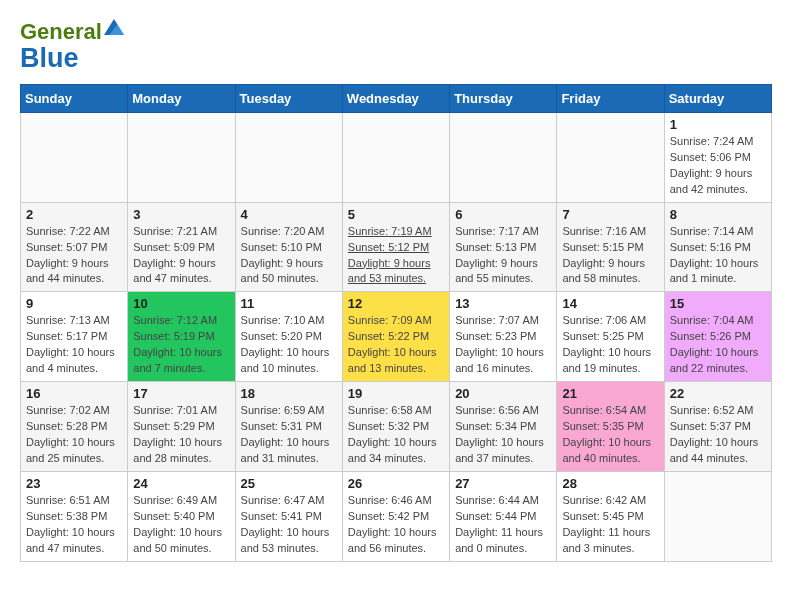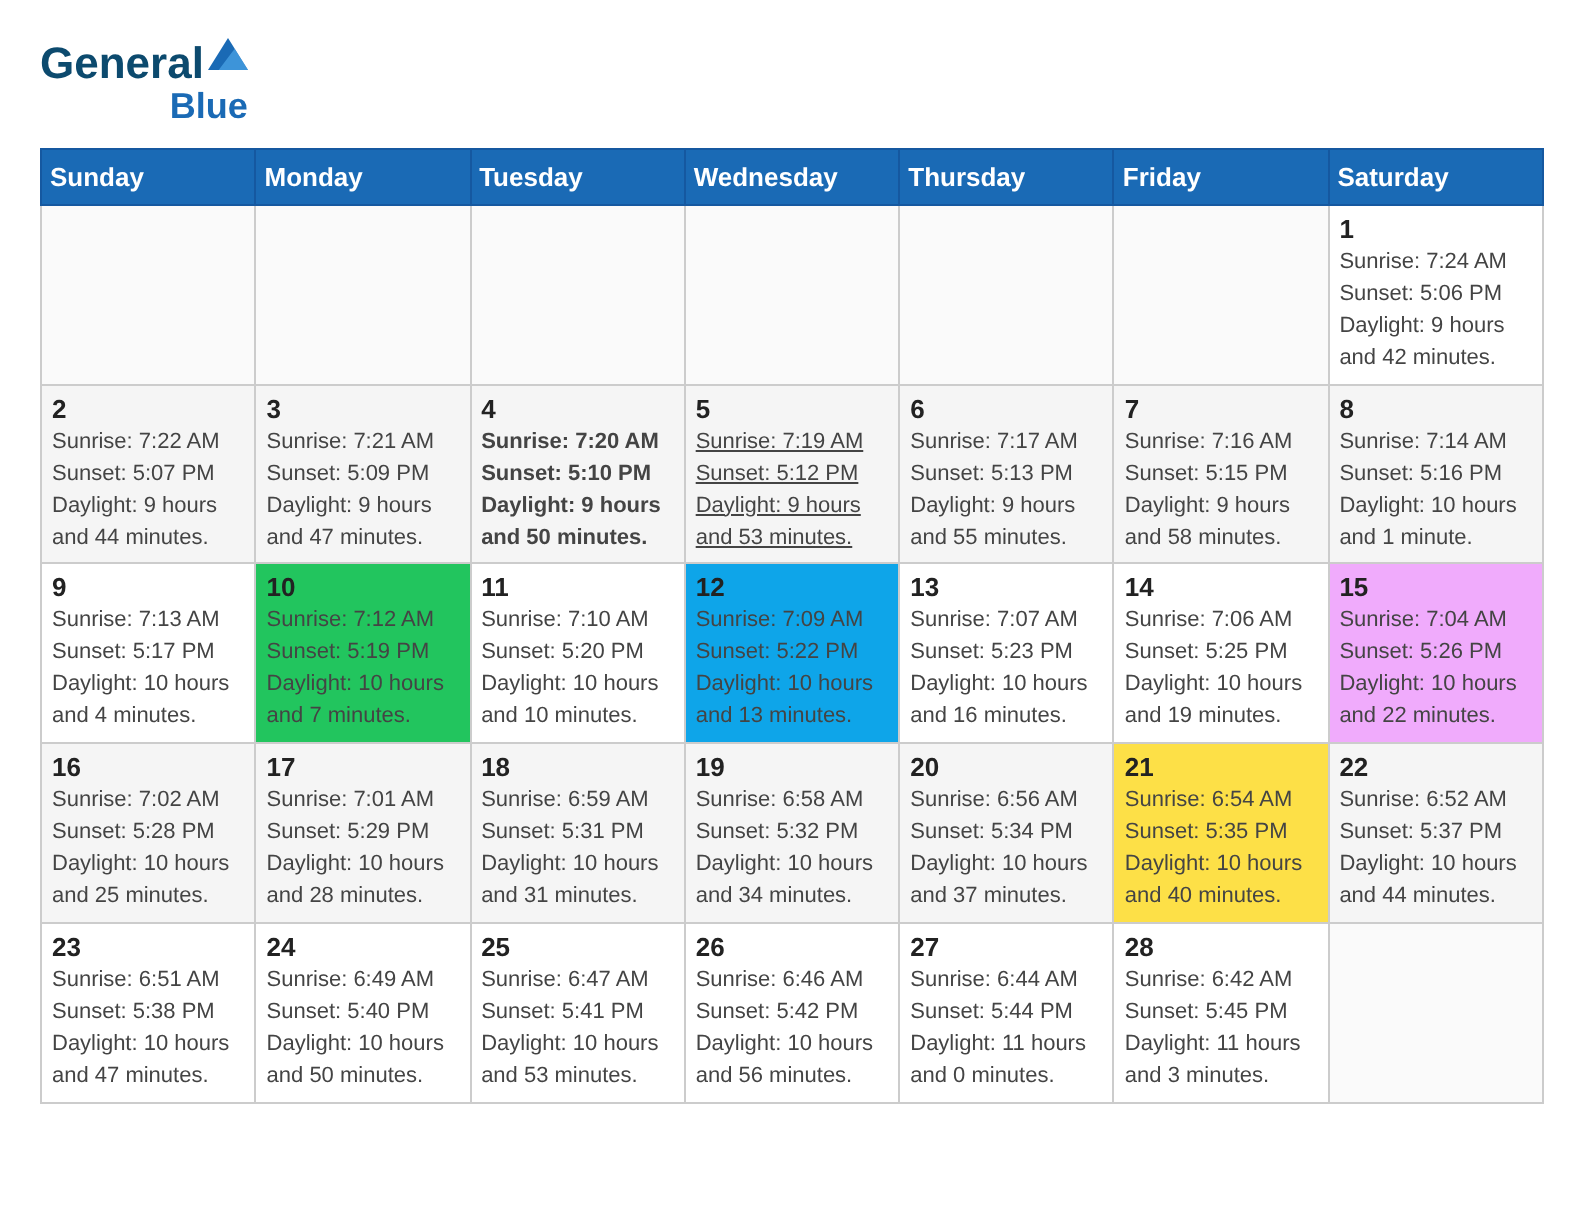--- a/index.html
+++ b/index.html
@@ -20,21 +20,21 @@
       display: flex;
       align-items: center;
     }
     .logo-text {
       font-size: 22px;
       font-weight: bold;
       color: #333;
       line-height: 1.1;
     }
     .logo-text span {
-      color: #0c4a6e;
+      color: #4d7c0f;
     }
     .logo-icon {
       width: 20px;
       height: 20px;
       margin-left: 2px;
       margin-top: -10px;
     }
     .title-block {
       text-align: right;
     }
@@ -101,21 +101,21 @@
 <div class="header">
   <div class="logo">
     <div>
       <div style="display:flex;align-items:center;">
         <span class="logo-text"><span>General</span></span>
         <svg class="logo-icon" viewBox="0 0 30 24" xmlns="http://www.w3.org/2000/svg">
           <polygon points="0,24 15,0 30,24" fill="#1a6ab5"></polygon>
           <polygon points="8,24 20,8 30,24" fill="#4da6e8" opacity="0.7"></polygon>
         </svg>
       </div>
-      <div class="logo-text" style="color:#1a6ab5;font-size:18px;font-weight:bold;text-align:right;">Blue</div>
+      <div class="logo-text" style="color:#1a6ab5;font-size:27px;font-weight:bold;">Blue</div>
     </div>
   </div>
   <div class="title-block">
     <div class="month-title"></div>
     <div class="location"></div>
   </div>
 </div>
 
 <table class="calendar">
   <thead>
@@ -152,21 +152,21 @@
 Daylight: 9 hours and 44 minutes.</div>
         </td>
         <td style="background: rgb(245, 245, 245);">
           <div class="day-number">3</div>
           <div class="day-info" style="white-space: pre-line;">Sunrise: 7:21 AM
 Sunset: 5:09 PM
 Daylight: 9 hours and 47 minutes.</div>
         </td>
         <td style="background: rgb(245, 245, 245);">
           <div class="day-number">4</div>
-          <div class="day-info" style="white-space: pre-line; font-weight: bold;">Sunrise: 7:20 AM
+          <div class="day-info" style="white-space: pre-line;">Sunrise: 7:20 AM
 Sunset: 5:10 PM
 Daylight: 9 hours and 50 minutes.</div>
         </td>
         <td style="background: rgb(245, 245, 245);">
           <div class="day-number">5</div>
           <div class="day-info" style="white-space: pre-line; text-decoration: underline;">Sunrise: 7:19 AM
 Sunset: 5:12 PM
 Daylight: 9 hours and 53 minutes.</div>
         </td>
         <td style="background: rgb(245, 245, 245);">
@@ -200,21 +200,21 @@
           <div class="day-info" style="white-space: pre-line;">Sunrise: 7:12 AM
 Sunset: 5:19 PM
 Daylight: 10 hours and 7 minutes.</div>
         </td>
         <td style="background: rgb(255, 255, 255);">
           <div class="day-number">11</div>
           <div class="day-info" style="white-space: pre-line;">Sunrise: 7:10 AM
 Sunset: 5:20 PM
 Daylight: 10 hours and 10 minutes.</div>
         </td>
-        <td style="background: #0ea5e9;">
+        <td style="background: #fde047;">
           <div class="day-number">12</div>
           <div class="day-info" style="white-space: pre-line;">Sunrise: 7:09 AM
 Sunset: 5:22 PM
 Daylight: 10 hours and 13 minutes.</div>
         </td>
         <td style="background: rgb(255, 255, 255);">
           <div class="day-number">13</div>
           <div class="day-info" style="white-space: pre-line;">Sunrise: 7:07 AM
 Sunset: 5:23 PM
 Daylight: 10 hours and 16 minutes.</div>
@@ -256,21 +256,21 @@
           <div class="day-info" style="white-space: pre-line;">Sunrise: 6:58 AM
 Sunset: 5:32 PM
 Daylight: 10 hours and 34 minutes.</div>
         </td>
         <td style="background: rgb(245, 245, 245);">
           <div class="day-number">20</div>
           <div class="day-info" style="white-space: pre-line;">Sunrise: 6:56 AM
 Sunset: 5:34 PM
 Daylight: 10 hours and 37 minutes.</div>
         </td>
-        <td style="background: #fde047;">
+        <td style="background: #f9a8d4;">
           <div class="day-number">21</div>
           <div class="day-info" style="white-space: pre-line;">Sunrise: 6:54 AM
 Sunset: 5:35 PM
 Daylight: 10 hours and 40 minutes.</div>
         </td>
         <td style="background: rgb(245, 245, 245); margin-left: 11px;">
           <div class="day-number">22</div>
           <div class="day-info" style="white-space: pre-line;">Sunrise: 6:52 AM
 Sunset: 5:37 PM
 Daylight: 10 hours and 44 minutes.</div>

